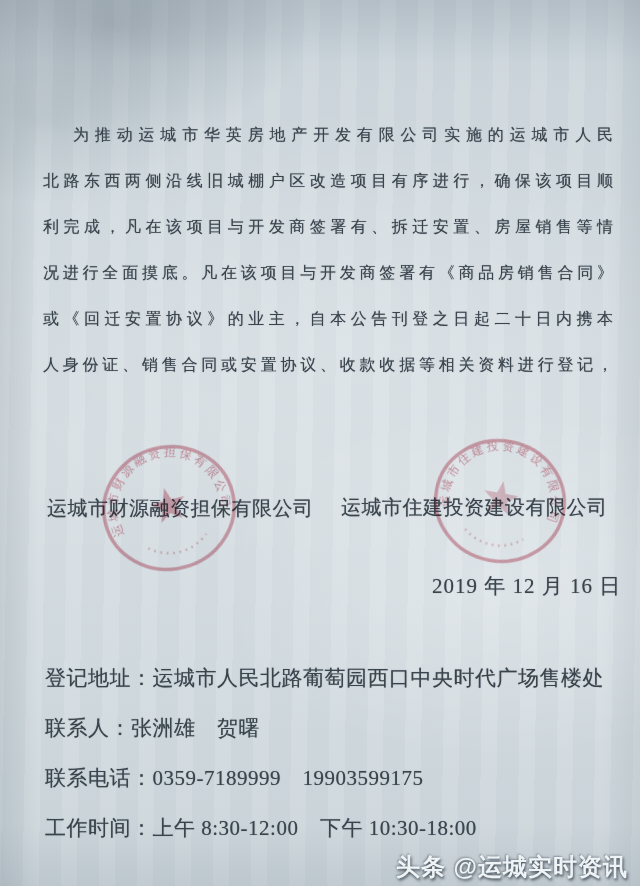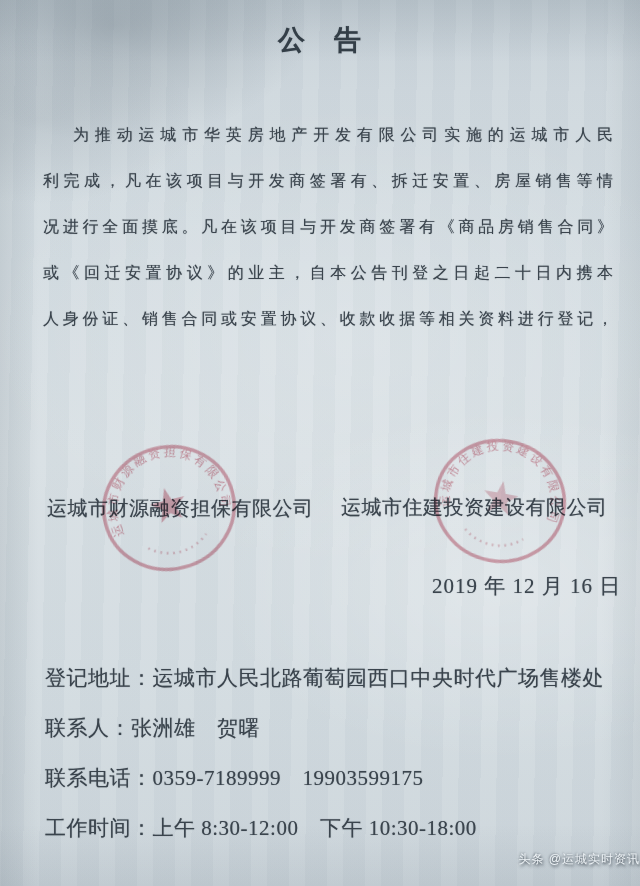--- a/index.html
+++ b/index.html
@@ -37,36 +37,36 @@
   .date{position:absolute;top:572px;left:432px;font-size:21px;letter-spacing:1px;white-space:nowrap;text-align:center;}
   .contact{position:absolute;top:653px;left:45px;font-size:21px;line-height:50px;letter-spacing:.5px;white-space:nowrap;}
   .stamp{
     position:absolute;color:#c75b6e;opacity:.62;
     mix-blend-mode:multiply;filter:blur(.5px);
   }
   .stamp-left{left:92px;top:437px;width:154px;height:142px;transform:rotate(-14deg);}
   .stamp-right{left:428px;top:431px;width:144px;height:140px;transform:rotate(10deg);}
   .stamp text{fill:currentColor;font-size:17px;letter-spacing:4px;font-family:"Liberation Serif","DejaVu Serif",serif;}
   .watermark{
-    position:absolute;top:851px;right:0;
+    position:absolute;top:851px;right:12px;
     font-family:"Liberation Sans","DejaVu Sans",sans-serif;
-    font-size:12px;font-weight:400;letter-spacing:1px;color:#eef3f6;
+    font-size:24px;font-weight:700;letter-spacing:1px;color:#eef3f6;
     text-shadow:1px 2px 3px rgba(55,65,75,.9), -1px -1px 2px rgba(55,65,75,.40);
     white-space:nowrap;
   }
 </style>
 </head>
 <body>
 
 <div class="page">
 
-  <div class="title ink">公　告</div>
 
   <div class="body ink">
     <div class="bline first">为推动运城市华英房地产开发有限公司实施的运城市人民</div>
+    <div class="bline">北路东西两侧沿线旧城棚户区改造项目有序进行，确保该项目顺</div>
     <div class="bline">利完成，凡在该项目与开发商签署有、拆迁安置、房屋销售等情</div>
     <div class="bline">况进行全面摸底。凡在该项目与开发商签署有《商品房销售合同》</div>
     <div class="bline">或《回迁安置协议》的业主，自本公告刊登之日起二十日内携本</div>
     <div class="bline">人身份证、销售合同或安置协议、收款收据等相关资料进行登记，</div>
   </div>
 
 
   <span class="sig sig-left ink">运城市财源融资担保有限公司</span>
   <span class="sig sig-right ink">运城市住建投资建设有限公司</span>
 

